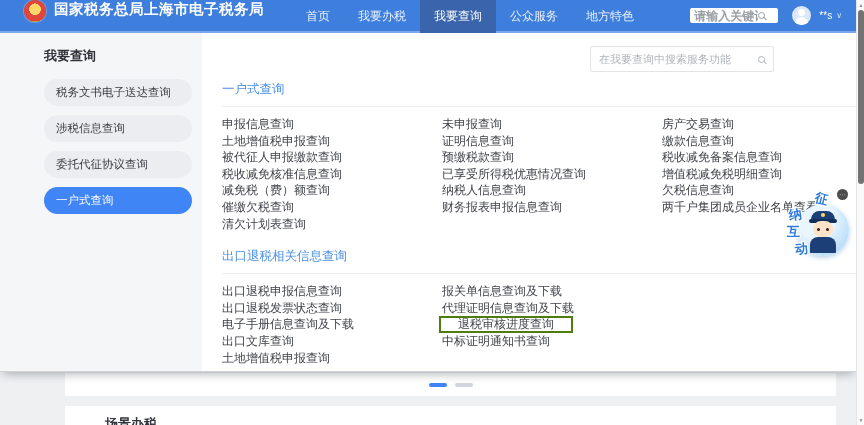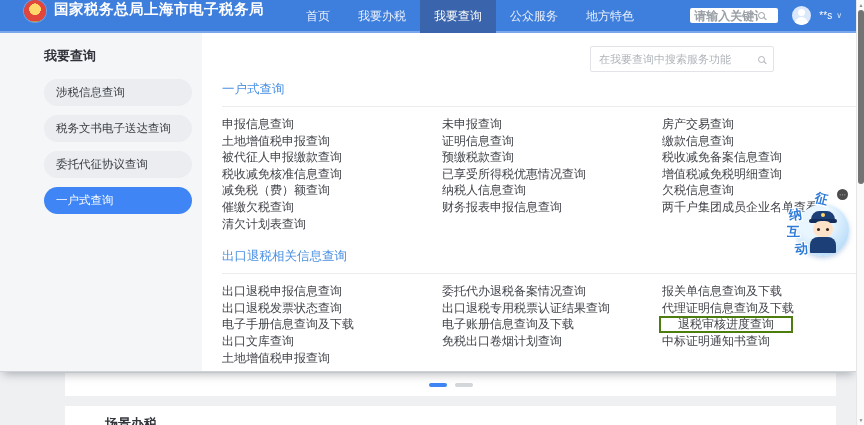--- a/index.html
+++ b/index.html
@@ -122,22 +122,22 @@
     <div class="avatar"></div>
     <div class="user-name">**s</div>
     <div class="chev">∨</div>
   </div>
 </div>
 
 <div class="panel">
   <div class="sidebar">
     <div class="sidebar-title">我要查询</div>
     <div id="sidebar-items">
+        <div class="side-item">税务文书电子送达查询</div>
         <div class="side-item">涉税信息查询</div>
-        <div class="side-item">税务文书电子送达查询</div>
         <div class="side-item">委托代征协议查询</div>
         <div class="side-item active">一户式查询</div>
       </div>
   </div>
   <div class="content">
     <div class="panel-search">
       <input placeholder="在我要查询中搜索服务功能" style="">
       <span class="mag"></span>
     </div>
 
@@ -174,26 +174,20 @@
         </div>
         <div class="section">
           <div class="section-title">出口退税相关信息查询</div>
           <div class="cols">
             <div class="col">
               <div class="menu-link"><span>出口退税申报信息查询</span></div>
               <div class="menu-link"><span>出口退税发票状态查询</span></div>
               <div class="menu-link"><span>电子手册信息查询及下载</span></div>
               <div class="menu-link"><span>出口文库查询</span></div>
               <div class="menu-link"><span>土地增值税申报查询</span></div>
-            </div>
-            <div class="col">
-              <div class="menu-link"><span>委托代办退税备案情况查询</span></div>
-              <div class="menu-link"><span>出口退税专用税票认证结果查询</span></div>
-              <div class="menu-link"><span>电子账册信息查询及下载</span></div>
-              <div class="menu-link"><span>免税出口卷烟计划查询</span></div>
             </div>
             <div class="col">
               <div class="menu-link"><span>报关单信息查询及下载</span></div>
               <div class="menu-link"><span>代理证明信息查询及下载</span></div>
               <div class="menu-link"><span class="hl">退税审核进度查询</span></div>
               <div class="menu-link"><span>中标证明通知书查询</span></div>
             </div>
           </div>
         </div>
       </div>

